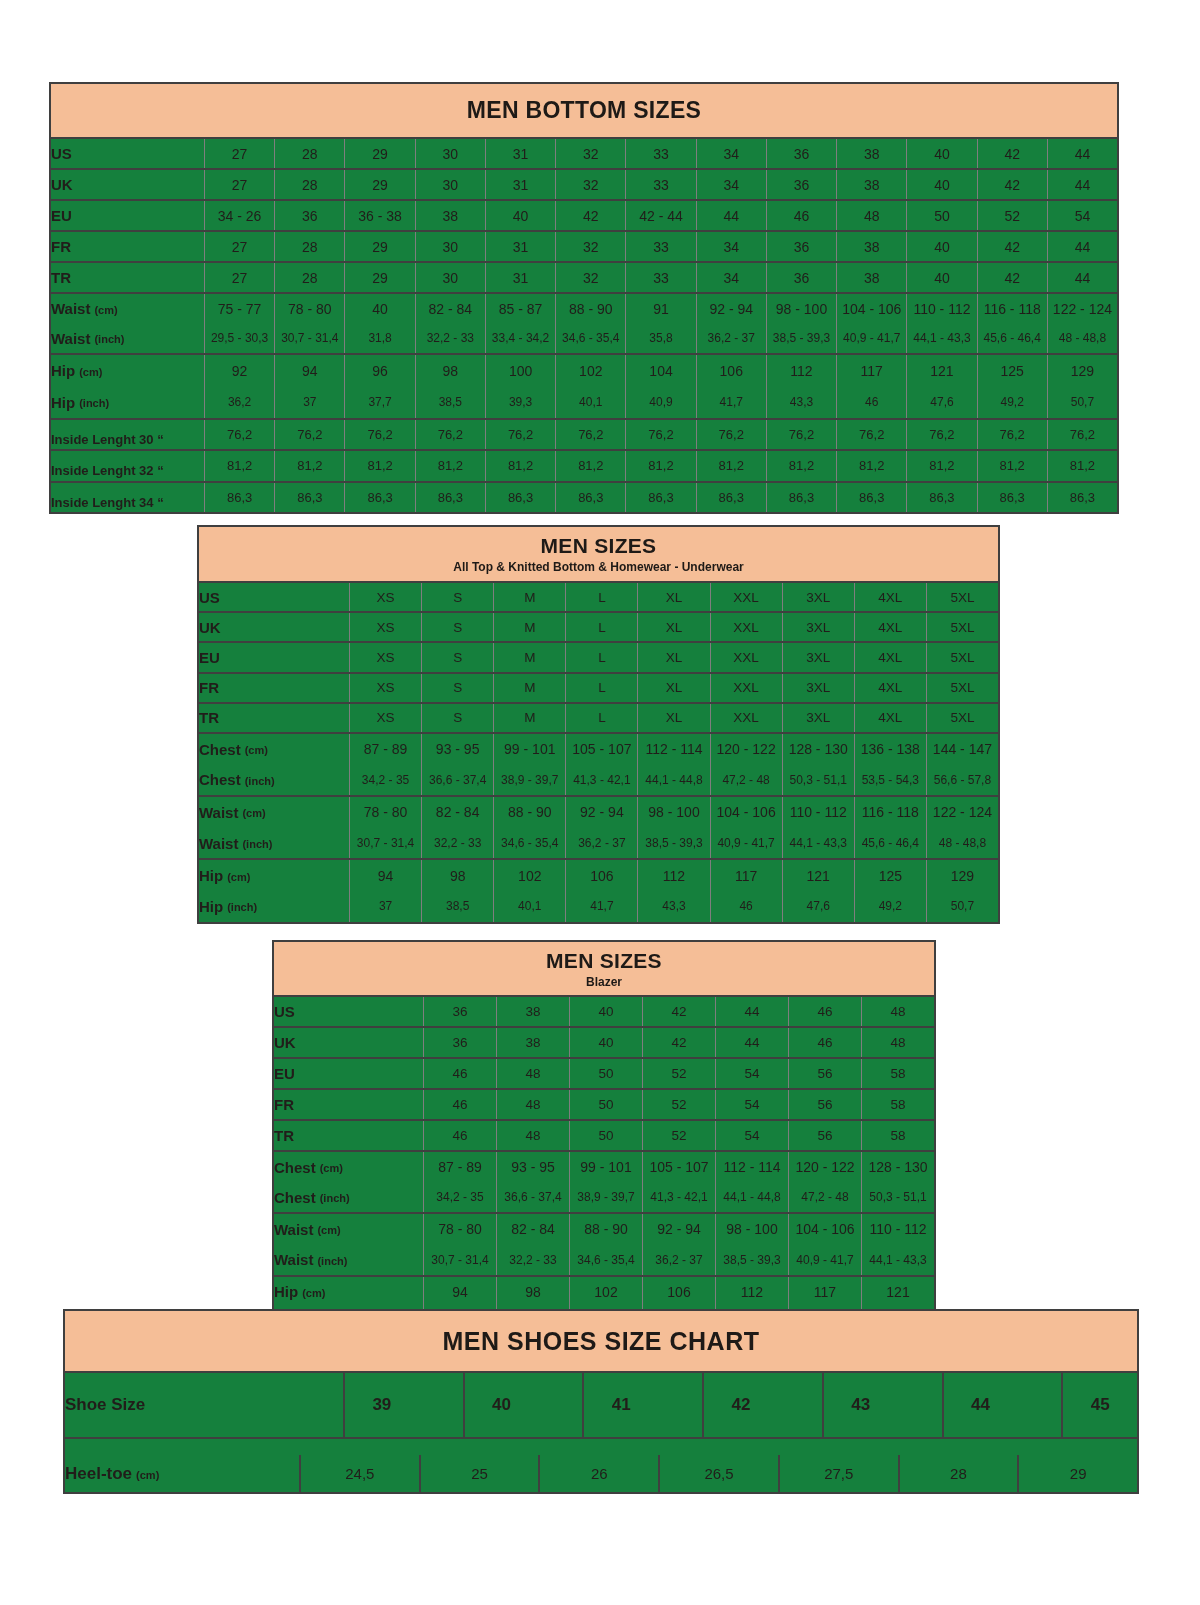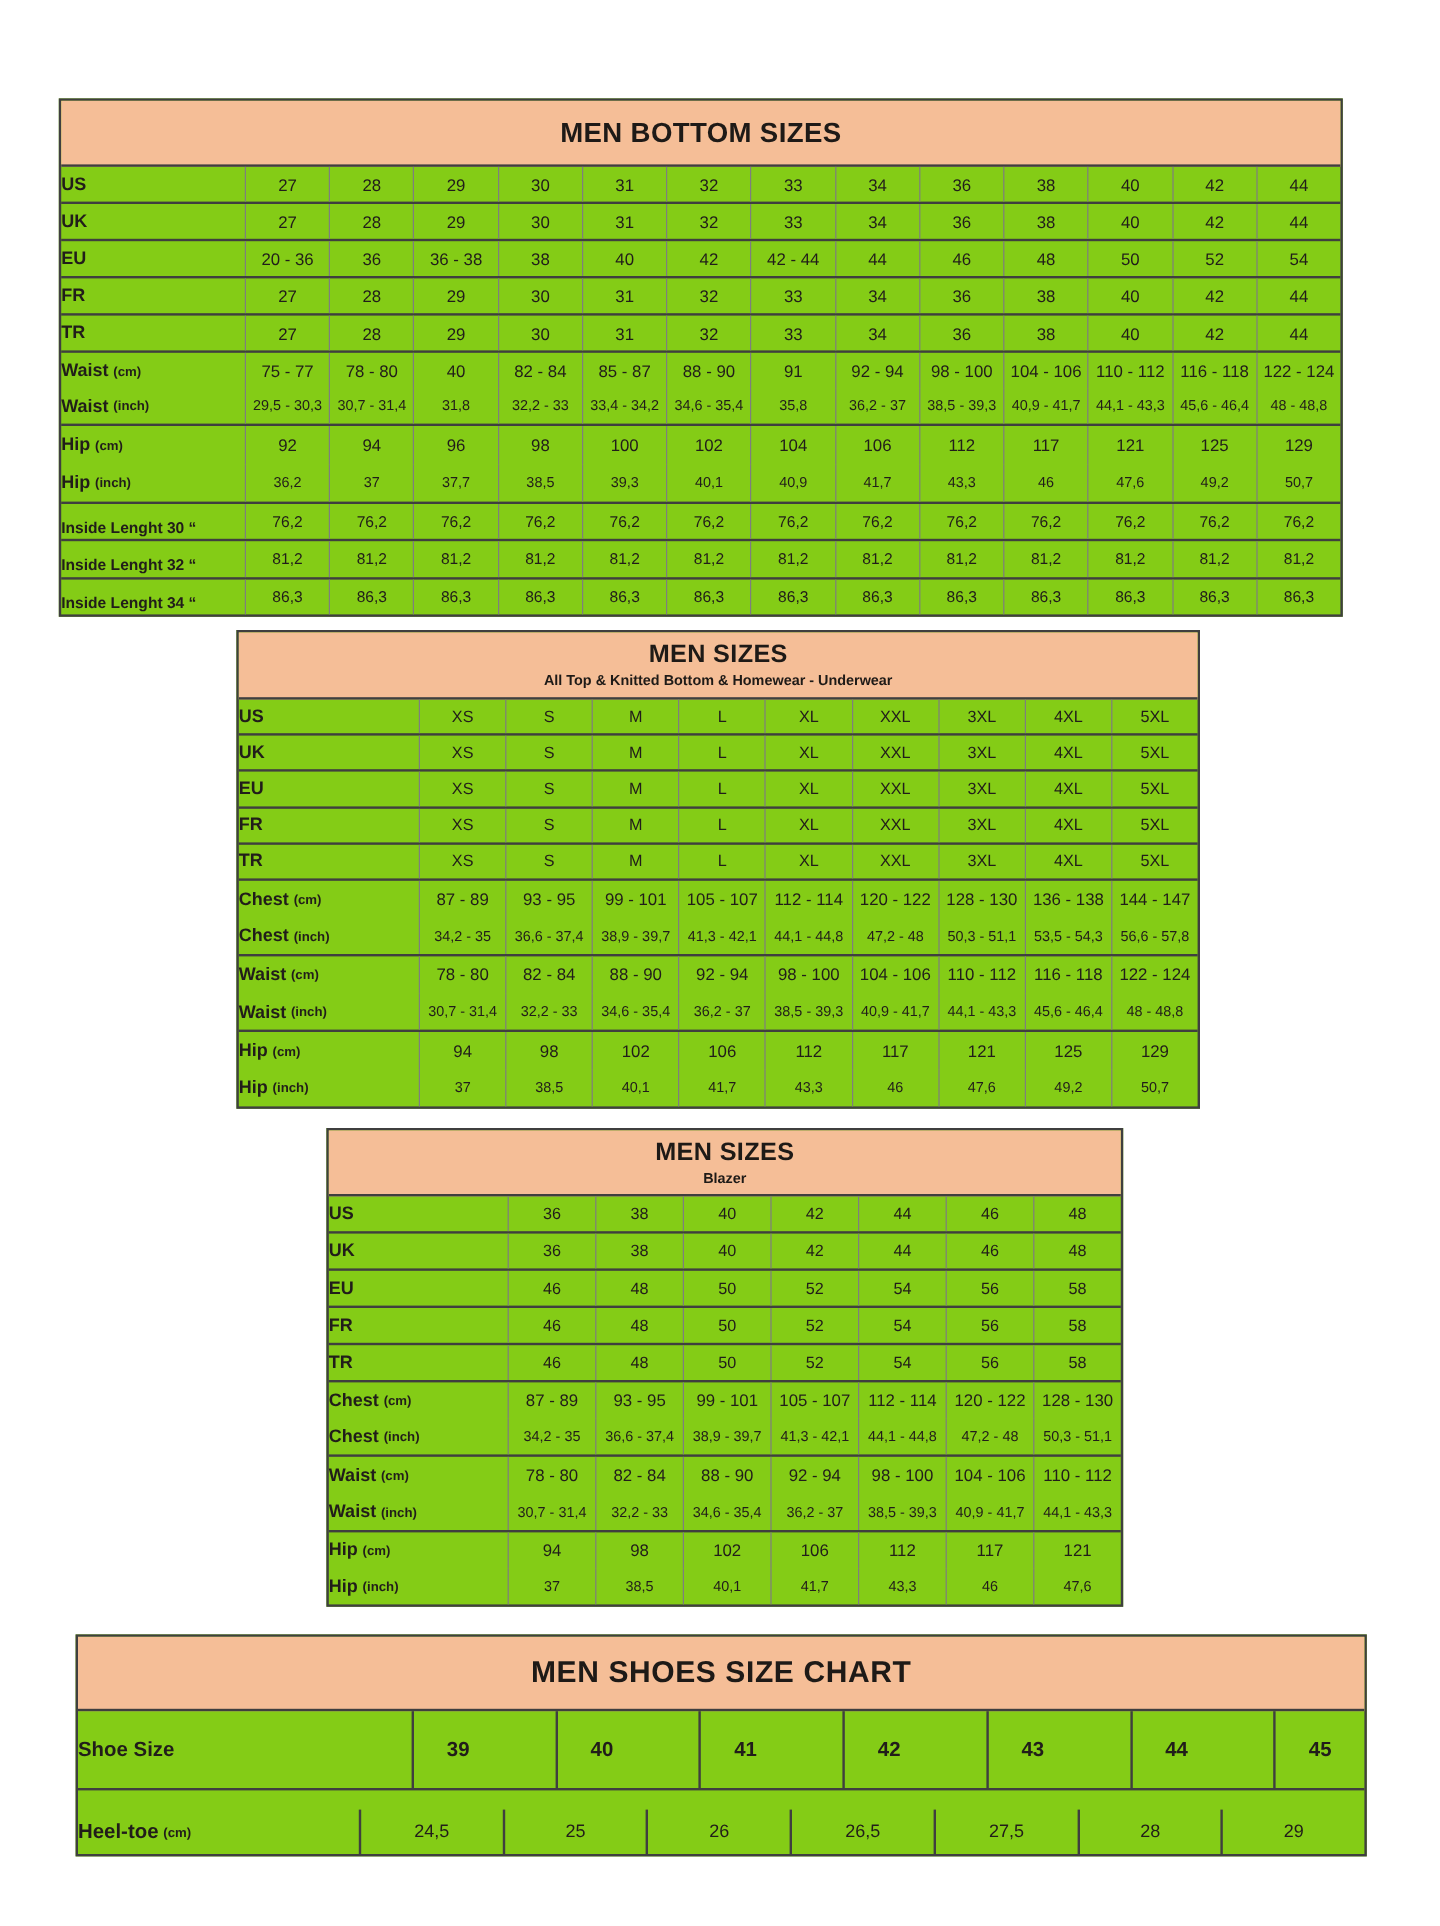--- a/index.html
+++ b/index.html
@@ -8,21 +8,21 @@
     --border-light:#7E7E7E;
     --text:#211D1A;
   }
   html,body{margin:0;padding:0;background:#fff;}
   .page{
     position:relative;width:1200px;height:1605px;background:#ffffff;
     font-family:"Liberation Sans",sans-serif;color:var(--text);
     overflow:hidden;
   }
   .tbl{
-    position:absolute;box-sizing:border-box;background:#84cc16;
+    position:absolute;box-sizing:border-box;background:#15803d;
     border:2px solid var(--border-dark);
   }
   .band{
     background:var(--band-bg);border-bottom:2px solid var(--border-dark);
     display:flex;flex-direction:column;align-items:center;justify-content:center;
     text-align:center;
   }
   .band-title{font-weight:bold;letter-spacing:.3px;color:#1E1A17;}
   .band-sub{font-weight:bold;font-size:12px;margin-top:2px;color:#1E1A17;}
   .group + .group{border-top:2px solid var(--border-dark);}
@@ -63,21 +63,21 @@
   
   #t2{left:272px;top:940px;width:664px;}
   #t2 .band{height:53px;}
   #t2 .band-title{font-size:21px;}
   #t2 .lbl{flex:0 0 149px;}
   #t2 .k-size{height:29px;}
   #t2 .k-size .val{font-size:13.5px;}
   #t2 .k-cm,#t2 .k-inch{height:30.2px;}
 
   
-  #t3{left:63px;top:1362px;width:1076px;}
+  #t3{left:63px;top:1309px;width:1076px;}
   #t3 .band{height:60px;}
   #t3 .band-title{font-size:25px;letter-spacing:.5px;}
   #t3 .lbl{flex:0 0 234px;font-size:17px;}
   #t3 .val{border-left:2px solid var(--border-dark);}
   #t3 .k-shoe{height:64px;gap:44px;}
   #t3 .k-shoe .val{font-weight:bold;font-size:17px;}
   #t3 .k-heel{height:37px;margin-top:16px;}
   #t3 .k-heel .val{font-size:15px;}
 </style>
 </head>
@@ -122,21 +122,21 @@
             <div class="val">36</div>
             <div class="val">38</div>
             <div class="val">40</div>
             <div class="val">42</div>
             <div class="val">44</div>
           </div>
         </div>
         <div class="group g-eu">
           <div class="trow k-size">
             <div class="lbl">EU</div>
-            <div class="val">20 - 36</div>
+            <div class="val">34 - 26</div>
             <div class="val">36</div>
             <div class="val">36 - 38</div>
             <div class="val">38</div>
             <div class="val">40</div>
             <div class="val">42</div>
             <div class="val">42 - 44</div>
             <div class="val">44</div>
             <div class="val">46</div>
             <div class="val">48</div>
             <div class="val">50</div>

